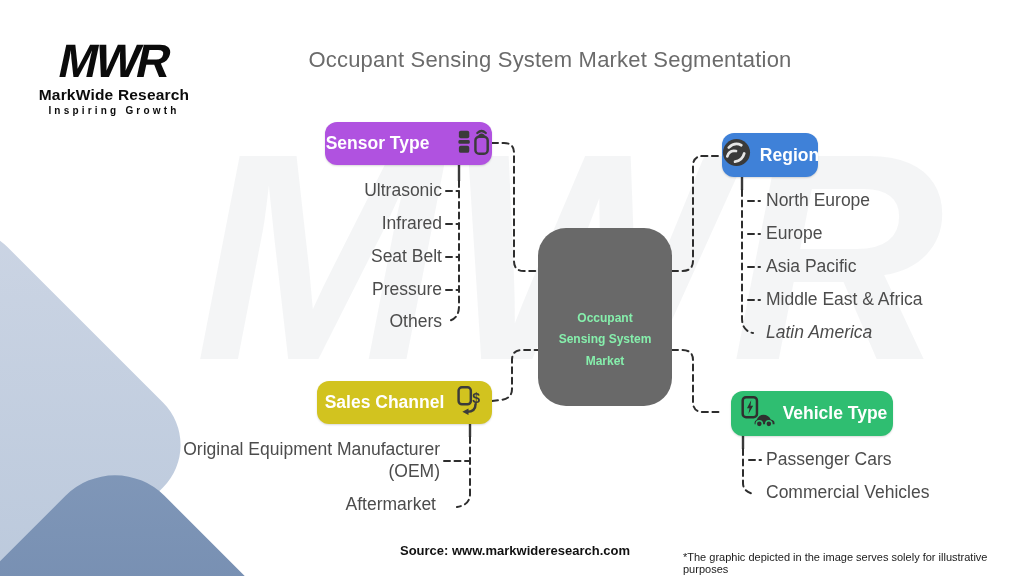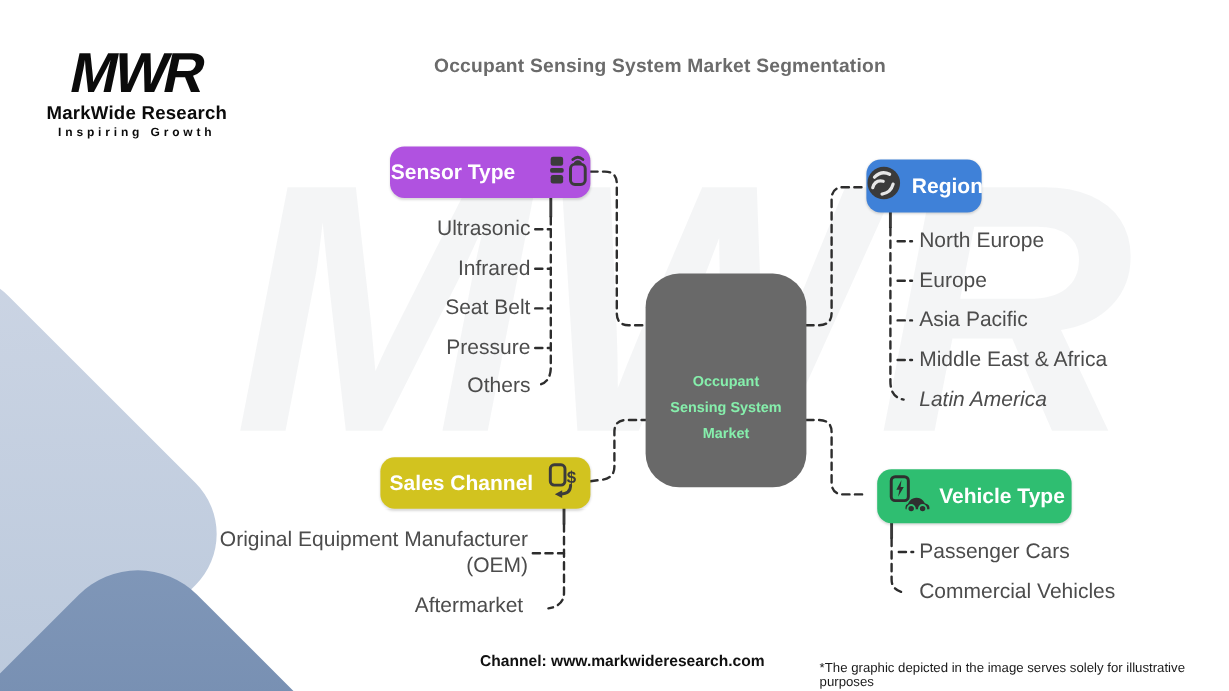--- a/index.html
+++ b/index.html
@@ -23,21 +23,21 @@
     color:rgba(60,70,85,0.055);line-height:1;user-select:none;white-space:nowrap;
   }
   
   .logo{position:absolute;left:30px;top:36px;width:168px;text-align:center;color:#0b0b0b;}
   .logo .mark{font-size:47px;font-weight:900;letter-spacing:-3px;transform:skewX(-12deg);line-height:1.05;}
   .logo .name{font-size:15.5px;font-weight:800;margin-top:1px;letter-spacing:0.2px;}
   .logo .tagline{font-size:10px;font-weight:700;letter-spacing:3.2px;margin-top:1px;}
   
   .title{
     position:absolute;left:265px;top:47px;width:570px;text-align:center;
-    font-size:16px;font-weight:700;color:#6b6b6b;letter-spacing:0.2px;
+    font-size:22px;font-weight:400;color:#6b6b6b;letter-spacing:0.2px;
   }
   
   svg.connectors{position:absolute;left:0;top:0;z-index:1;}
   .dash{fill:none;stroke:#2d2d2d;stroke-width:2;stroke-dasharray:6 4.5;stroke-linecap:round;}
   .stem{fill:none;stroke:#3a3a3a;stroke-width:2.4;}
   
   .node{
     position:absolute;z-index:2;display:flex;align-items:center;justify-content:center;
     gap:8px;border-radius:12px;color:#fff;font-weight:700;font-size:17.5px;
     box-shadow:0 1px 2px rgba(0,0,0,0.15);
@@ -182,16 +182,16 @@
   <div class="leaf" style="left:766px;top:256px;">Asia Pacific</div>
   <div class="leaf" style="left:766px;top:289px;">Middle East &amp; Africa</div>
   <div class="leaf" style="left:766px;top:322px;font-style:italic;">Latin America</div>
 
   <div class="leaf r wrap" style="right:584px;top:438px;">Original Equipment Manufacturer (OEM)</div>
   <div class="leaf r" style="right:588px;top:494px;text-align:right;">Aftermarket</div>
 
   <div class="leaf" style="left:766px;top:449px;">Passenger Cars</div>
   <div class="leaf" style="left:766px;top:482px;">Commercial Vehicles</div>
 
-  <div class="source">Channel: www.markwideresearch.com</div>
+  <div class="source">Source: www.markwideresearch.com</div>
   <div class="disclaimer">*The graphic depicted in the image serves solely for illustrative purposes</div>
 
 </div>
 
 </body></html>

